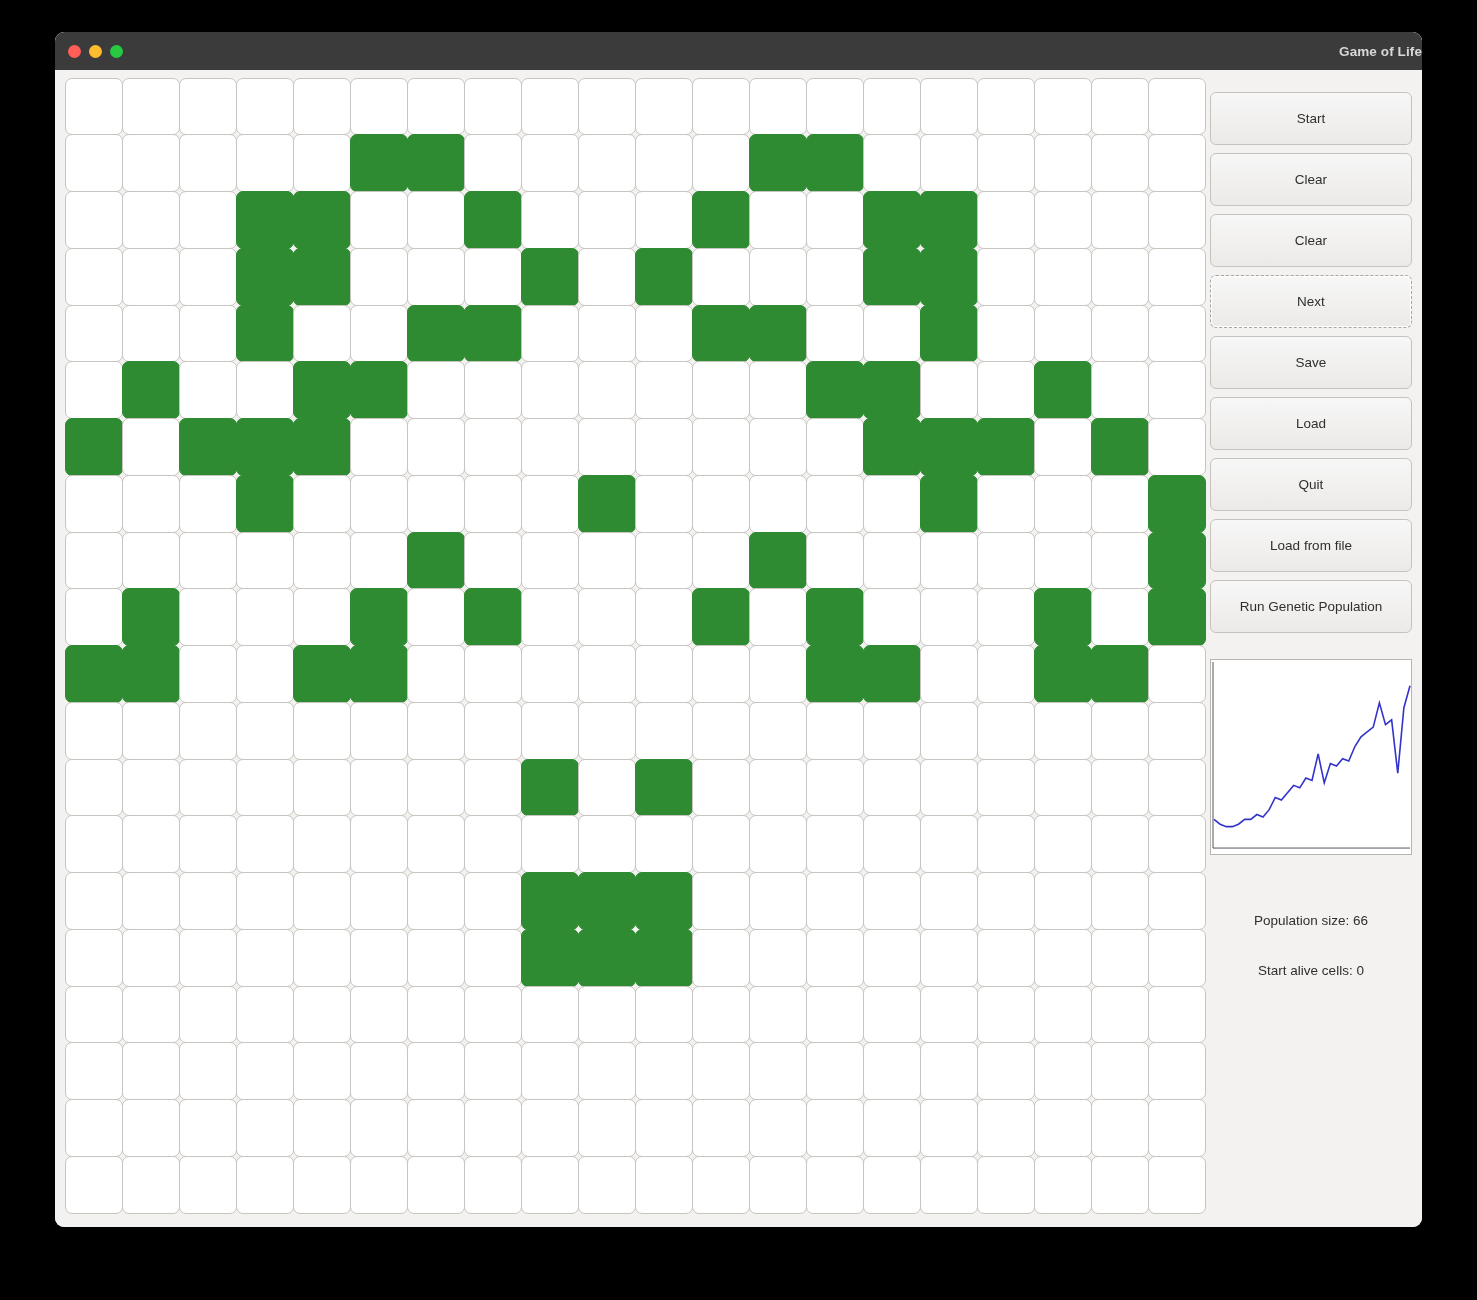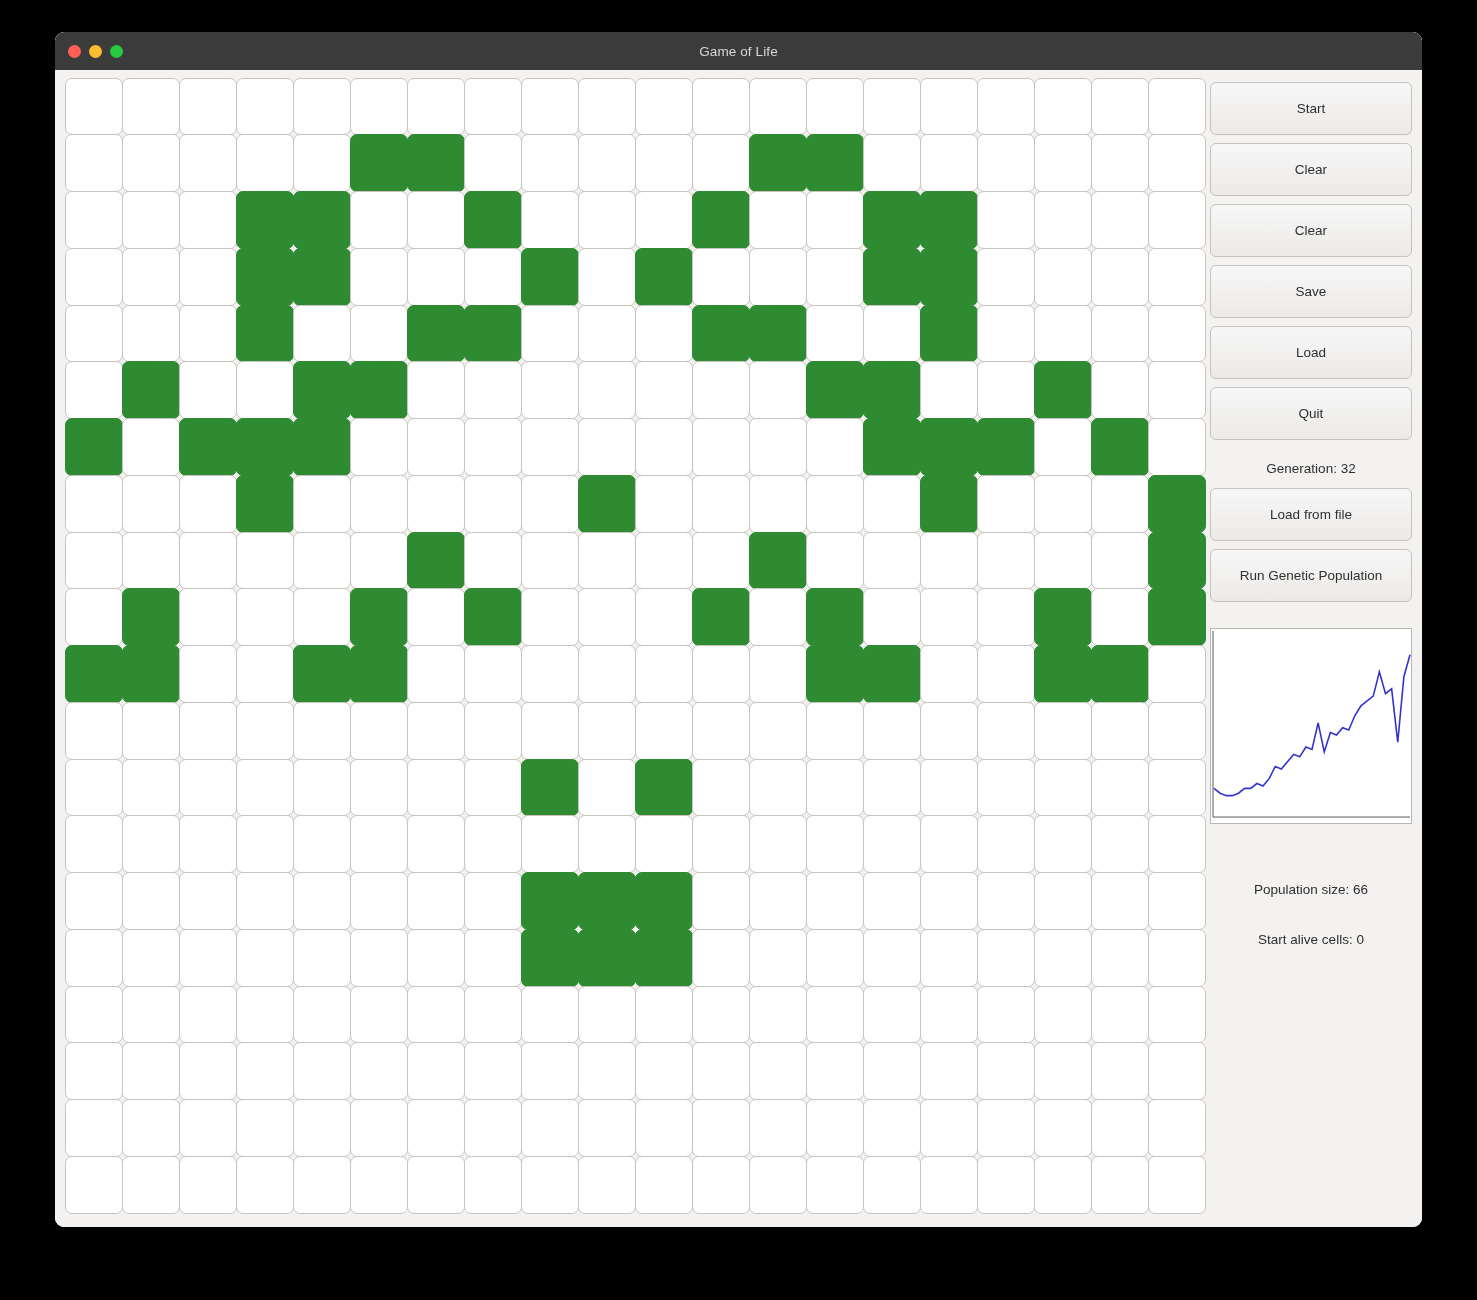--- a/index.html
+++ b/index.html
@@ -47,24 +47,24 @@
     width: 13px;
     height: 13px;
     border-radius: 50%;
     display: block;
   }
   .light.close  { background: #ff5f57; }
   .light.min    { background: #febc2e; }
   .light.max    { background: #28c840; }
   #window-title {
     width: 100%;
-    text-align: center;
+    text-align: right;
     color: #d8d8d8;
     font-size: 13.5px;
-    font-weight: normal;
+    font-weight: bold;
     letter-spacing: .1px;
     user-select: none;
   }
 
   
   #window-body {
     position: relative;
     height: 1157px;
     background: #f3f2f0;
   }
@@ -90,21 +90,21 @@
   }
   .cell.alive {
     background: #2e8b32;
     border-color: #2e8b32;
   }
 
   
   #sidebar {
     position: absolute;
     left: 1155px;
-    top: 12px;
+    top: 22px;
     width: 202px;
     height: 1145px;
     display: flex;
     flex-direction: column;
     align-items: stretch;
   }
   .side-btn {
     box-sizing: border-box;
     height: 53px;
     margin: 0 0 8px 0;
@@ -572,25 +572,25 @@
         <div class="cell"></div>
         <div class="cell"></div>
         <div class="cell"></div>
       </div>
 
     <div id="sidebar">
 
       <div class="side-btn">Start</div>
       <div class="side-btn">Clear</div>
       <div class="side-btn">Clear</div>
+      <div class="side-btn focused">Next</div>
       <div class="side-btn">Save</div>
       <div class="side-btn">Load</div>
       <div class="side-btn">Quit</div>
 
-      <div class="status-line">Generation: 32</div>
 
       <div class="side-btn">Load from file</div>
       <div class="side-btn">Run Genetic Population</div>
 
       <div id="pop-chart">
         <svg viewBox="0 0 200 196" preserveAspectRatio="none">
           <line x1="2" y1="2" x2="2" y2="190" stroke="#555" stroke-width="1"></line>
           <line x1="2" y1="190" x2="199" y2="190" stroke="#555" stroke-width="1"></line>
           <polyline id="chart-line" fill="none" stroke="#3333cc" stroke-width="1.6" points="3.00,161.01 9.13,165.92 15.25,168.37 21.38,168.37 27.50,165.92 33.63,161.01 39.75,161.01 45.88,156.11 52.00,158.56 58.13,151.20 64.25,138.93 70.38,141.39 76.50,134.03 82.63,126.67 88.75,129.12 94.88,119.31 101.00,121.76 107.13,94.77 113.25,124.21 119.38,104.59 125.50,107.04 131.63,99.68 137.75,102.13 143.88,87.41 150.00,77.60 156.13,72.69 162.25,67.79 168.38,43.25 174.50,65.33 180.63,60.43 186.75,114.40 192.88,48.16 199.00,26.08"></polyline>
         </svg>

